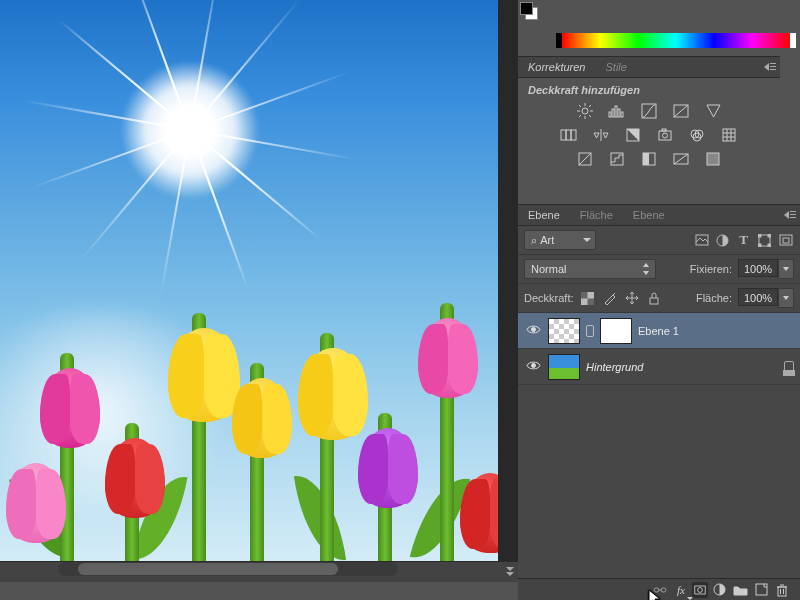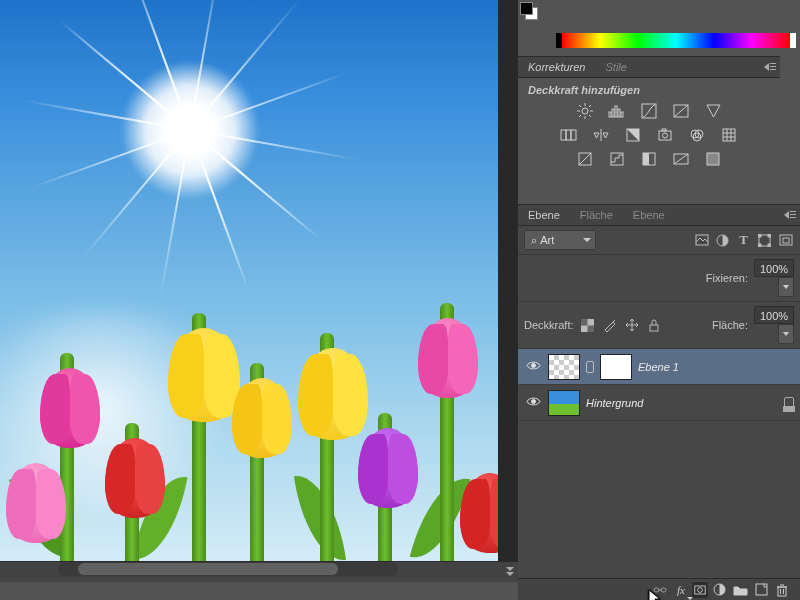--- a/index.html
+++ b/index.html
@@ -52,29 +52,29 @@
   .filter-row { display:flex; align-items:center; gap:4px; padding:4px 6px; background:#474747; border-bottom:1px solid #383838;}
   .select { background:#5a5a5a; border:1px solid #3a3a3a; color:#ddd; height:20px; border-radius:2px; display:flex; align-items:center; padding:0 4px 0 6px; position:relative;}
   .select .arr { margin-left:auto; width:0;height:0;border-left:4px solid transparent;border-right:4px solid transparent;border-top:4px solid #ccc;}
   .select .arrs { margin-left:auto; width:8px; height:12px; position:relative;}
   .select .arrs::before{content:"";position:absolute;left:0;top:0;border-left:3px solid transparent;border-right:3px solid transparent;border-bottom:4px solid #ccc;}
   .select .arrs::after{content:"";position:absolute;left:0;bottom:0;border-left:3px solid transparent;border-right:3px solid transparent;border-top:4px solid #ccc;}
   .til { width:17px; height:17px; display:flex; align-items:center; justify-content:center;}
   .til svg { stroke:#bbb; fill:none; }
   .blend-row { display:flex; align-items:center; gap:6px; padding:4px 6px; background:#474747; border-bottom:1px solid #383838;}
   .label { color:#c8c8c8; }
-  .pct-wrap { display:flex; align-items:flex-end;flex-direction:column; }
+  .pct-wrap { display:flex; align-items:flex-start; }
   .pct { background:#3d3d3d; border:1px solid #2e2e2e; color:#ddd; width:40px; height:18px; line-height:18px; text-align:center; }
   .pct-btn { width:16px; height:20px; background:#5a5a5a; border:1px solid #3a3a3a; display:flex; align-items:center; justify-content:center;}
   .pct-btn .arr{width:0;height:0;border-left:3px solid transparent;border-right:3px solid transparent;border-top:4px solid #ccc;}
   .lock-row { display:flex; align-items:center; gap:6px; padding:4px 6px; background:#474747; border-bottom:1px solid #383838;}
   .lockico{width:16px;height:16px;display:flex;align-items:center;justify-content:center;}
   .layer-list { flex:1; background:#474747; }
   .layer { display:flex; align-items:center; height:36px; border-bottom:1px solid #3c3c3c; padding:0 6px; gap:6px;}
-  .layer.sel { background:#5a6e88;font-style:italic; }
+  .layer.sel { background:#5a6e88; }
   .eye { width:18px; text-align:center; }
   .thumb { width:32px; height:26px; background:#fff; border:1px solid #222; position:relative; }
   .thumb.transp { background: repeating-conic-gradient(#ccc 0 25%, #fff 0 50%) 0 0/10px 10px; }
   .thumb.small { background: linear-gradient(to bottom,#3a8fdd 55%, #6cbf2e 55%); }
   .mask { width:32px; height:26px; background:#fff; border:1px solid #222;}
   .link { width:8px; height:12px; border:1px solid #bbb; border-radius:2px;}
   .lname { color:#e8e8e8; }
   .lname.it { font-style: italic; }
   .lockmark { margin-left:auto; width:10px;height:12px;border:1px solid #aaa;border-radius:2px 2px 0 0;position:relative;}
   .lockmark::after{content:"";position:absolute;left:-2px;bottom:-4px;width:12px;height:6px;background:#aaa;}
@@ -353,20 +353,24 @@
           </svg>
         </div>
       <div class="til">
           <svg width="14" height="12" viewBox="0 0 14 12">
             <rect x="1" y="1" width="12" height="10"></rect>
             <rect x="4" y="4" width="6" height="5"></rect>
           </svg>
         </div>
     </div>
     <div class="blend-row">
+      <div class="select" style="width:132px">
+        <span>Normal</span>
+        <div class="arrs"></div>
+      </div>
       <div style="flex:1"></div>
       <span class="label">Fixieren:</span>
       <div class="pct-wrap">
         <div class="pct">100%</div>
         <div class="pct-btn">
             <div class="arr"></div>
           </div>
       </div>
     </div>
     <div class="lock-row">

